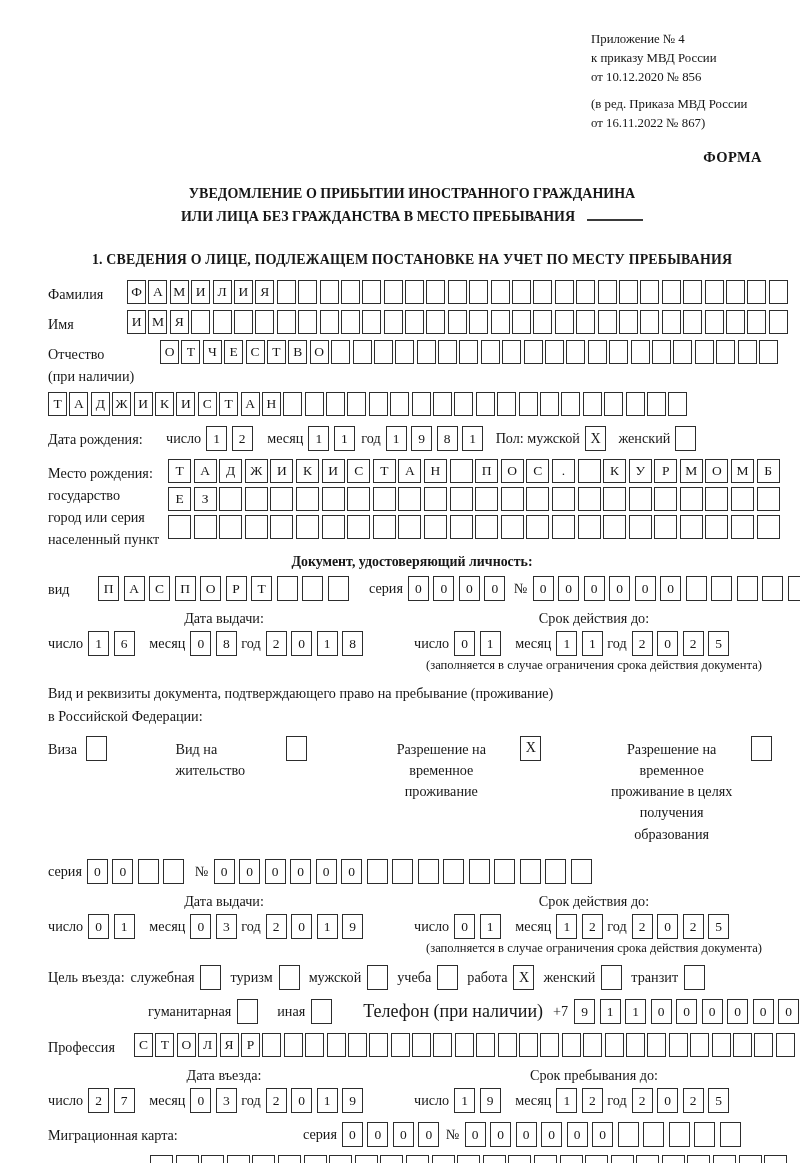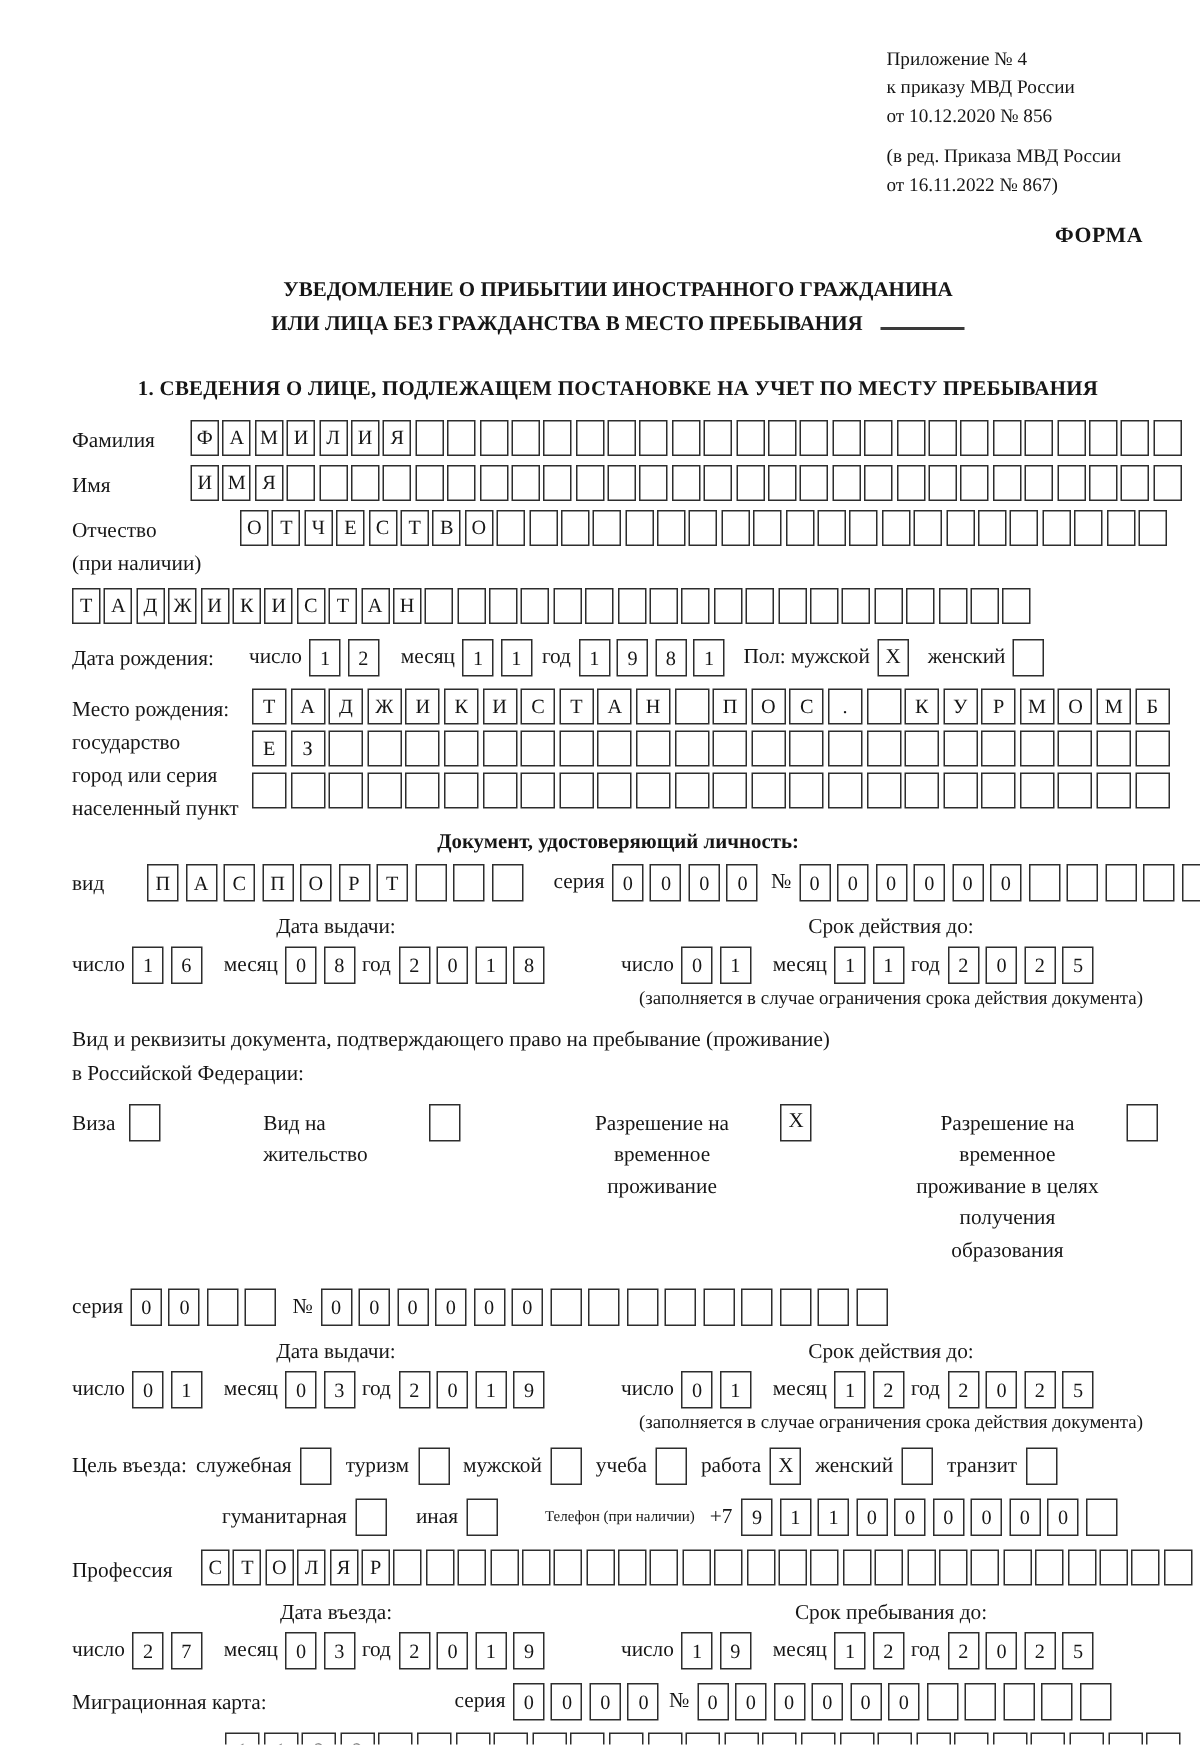--- a/index.html
+++ b/index.html
@@ -51,21 +51,21 @@
   .opt { display:flex; align-items:flex-start; margin-right:20px; }
   .opt .olab { font-size:14.2px; line-height:1.5; padding-top:3px; }
   .opt .olab.center { text-align:center; }
   .opt .checkbox { margin-left:9px; }
 
   
   .purpose-row { display:flex; align-items:center; margin-top:9px; flex-wrap:nowrap; }
   .purpose-row .plab { font-size:14.2px; margin-right:6px; white-space:nowrap; }
   .purpose-row .checkbox { margin-right:9px; }
   .purpose2 { padding-left:100px; }
-  .phone-lab { font-size:10px; margin:0 10px 0 22px; white-space:nowrap; }
+  .phone-lab { font-size:18px; margin:0 10px 0 22px; white-space:nowrap; }
   .plus7 { font-size:14.2px; margin-right:6px; }
   .body-text { font-size:14.2px; line-height:1.6; margin-top:9px; }
 </style>
 </head>
 <body>
 
 <div class="page">
 
   <div class="appendix">
     <div>Приложение № 4</div>

